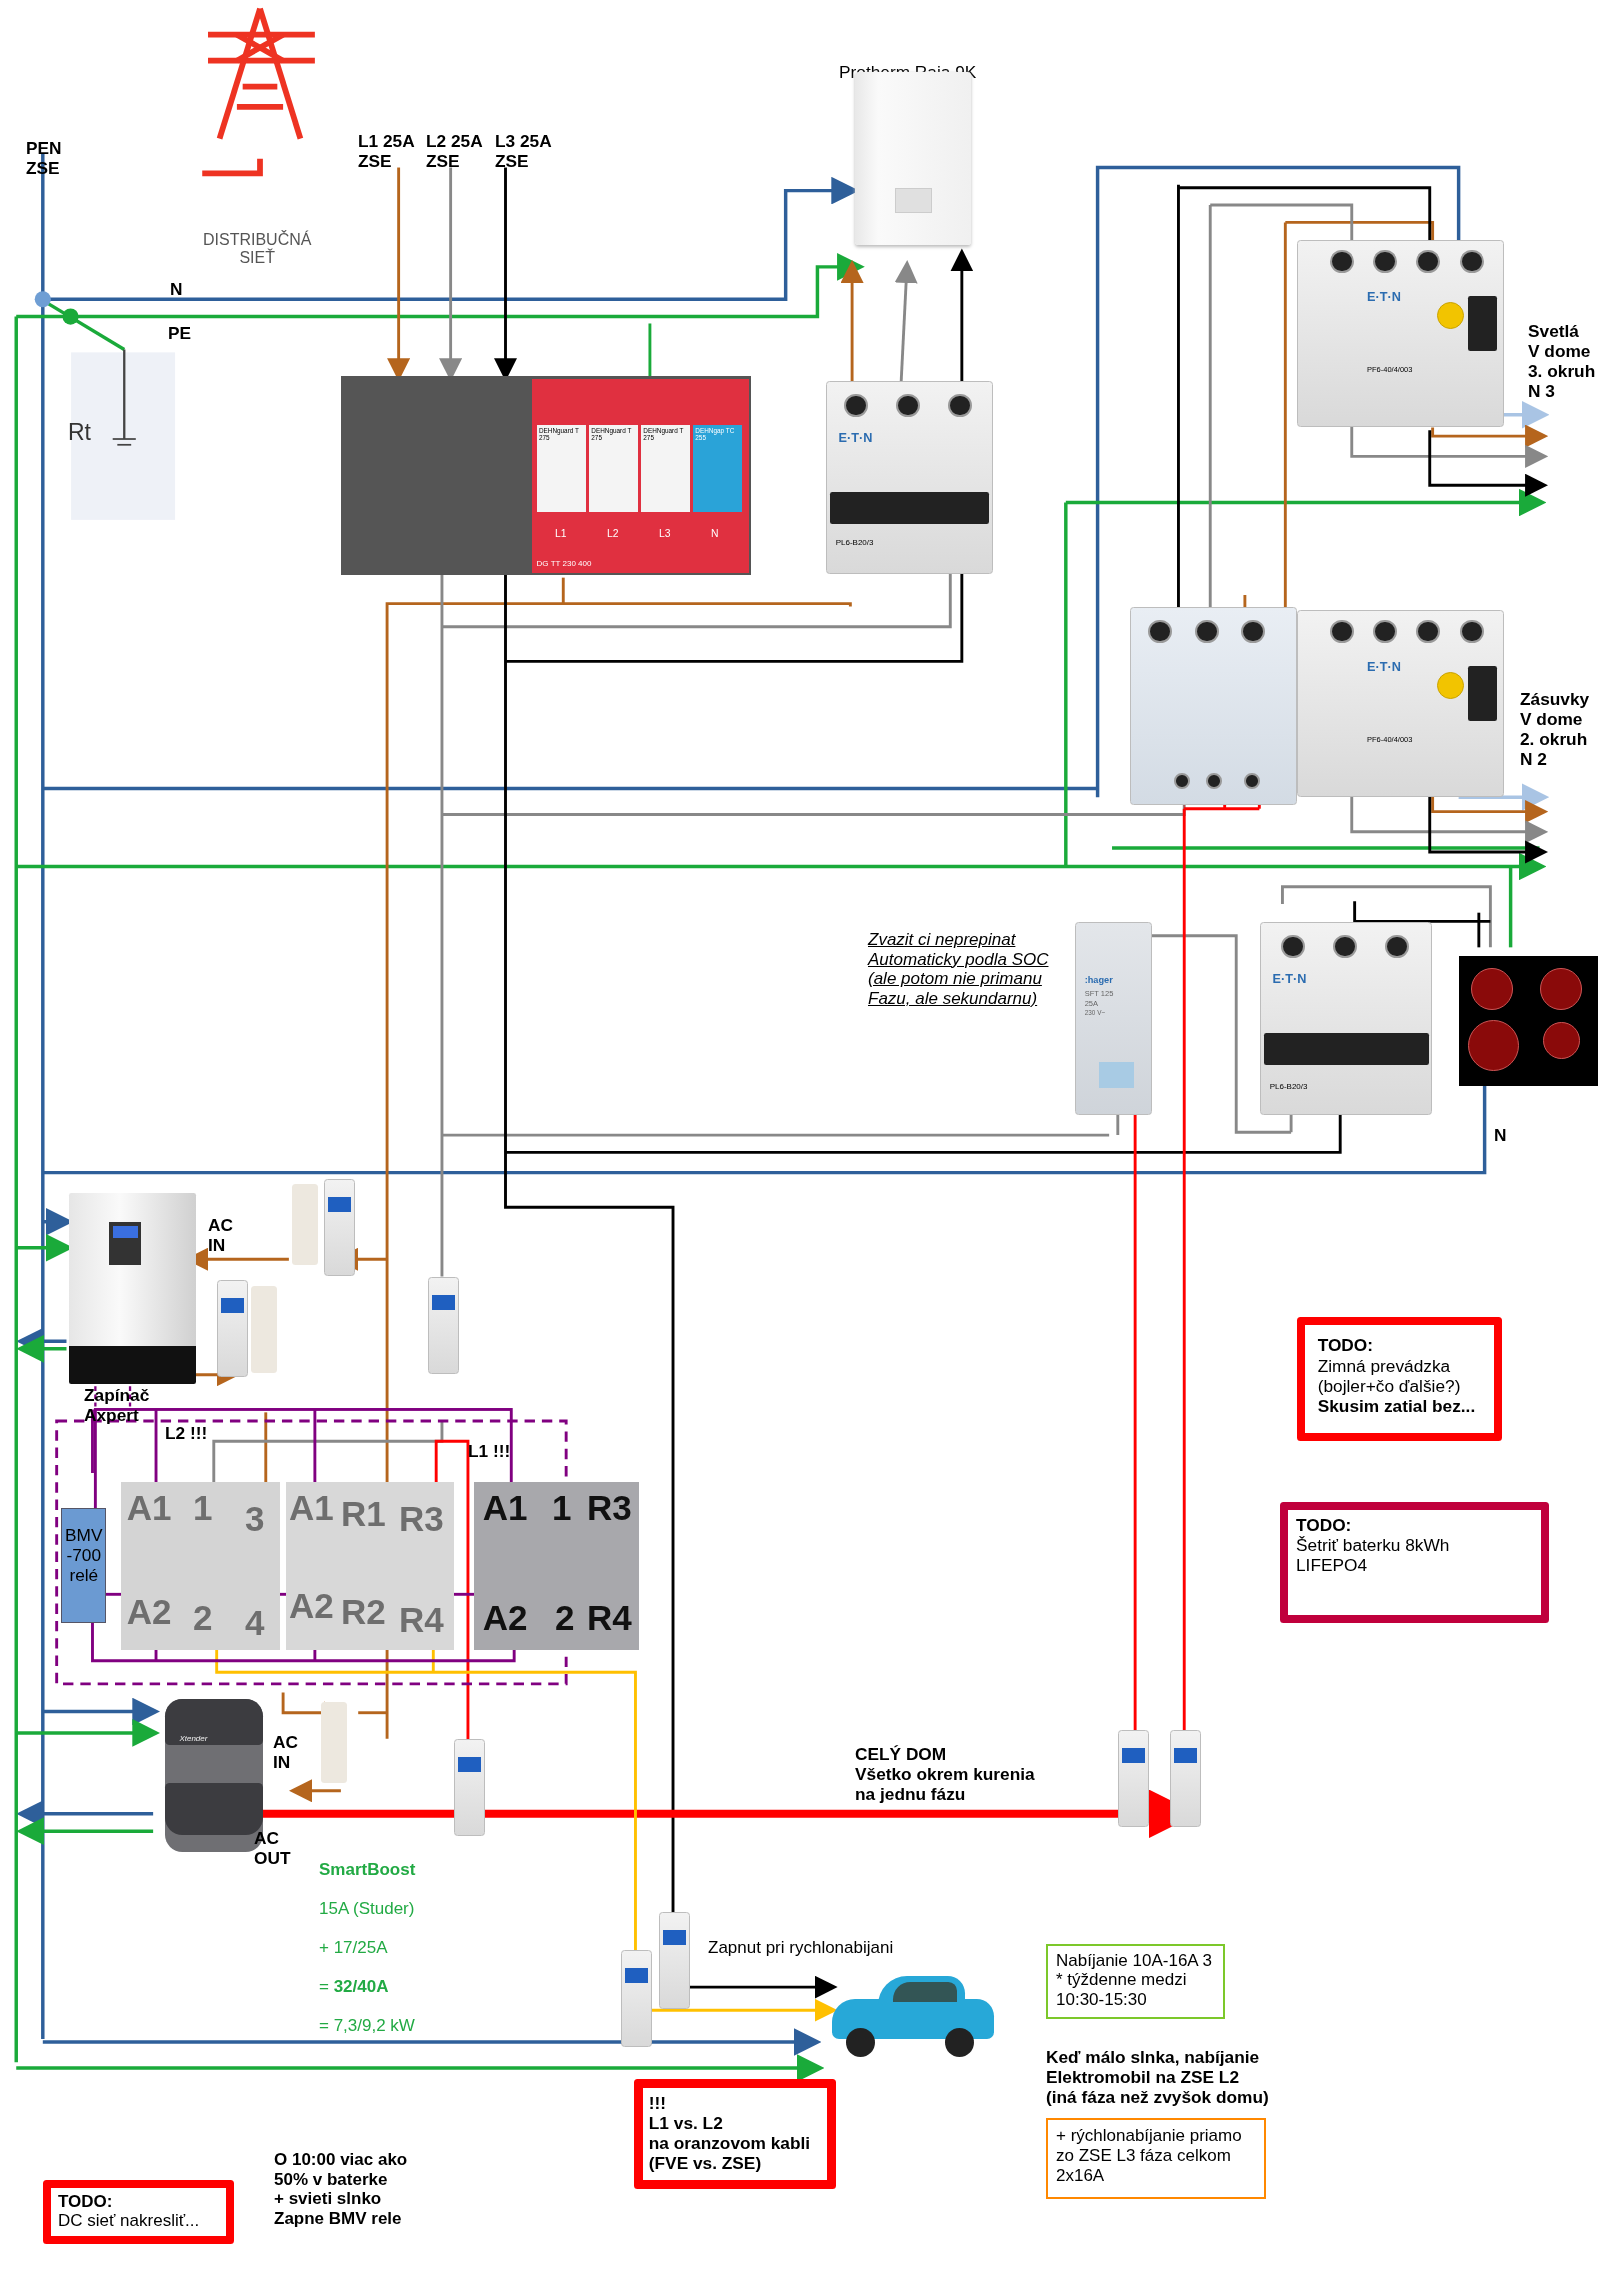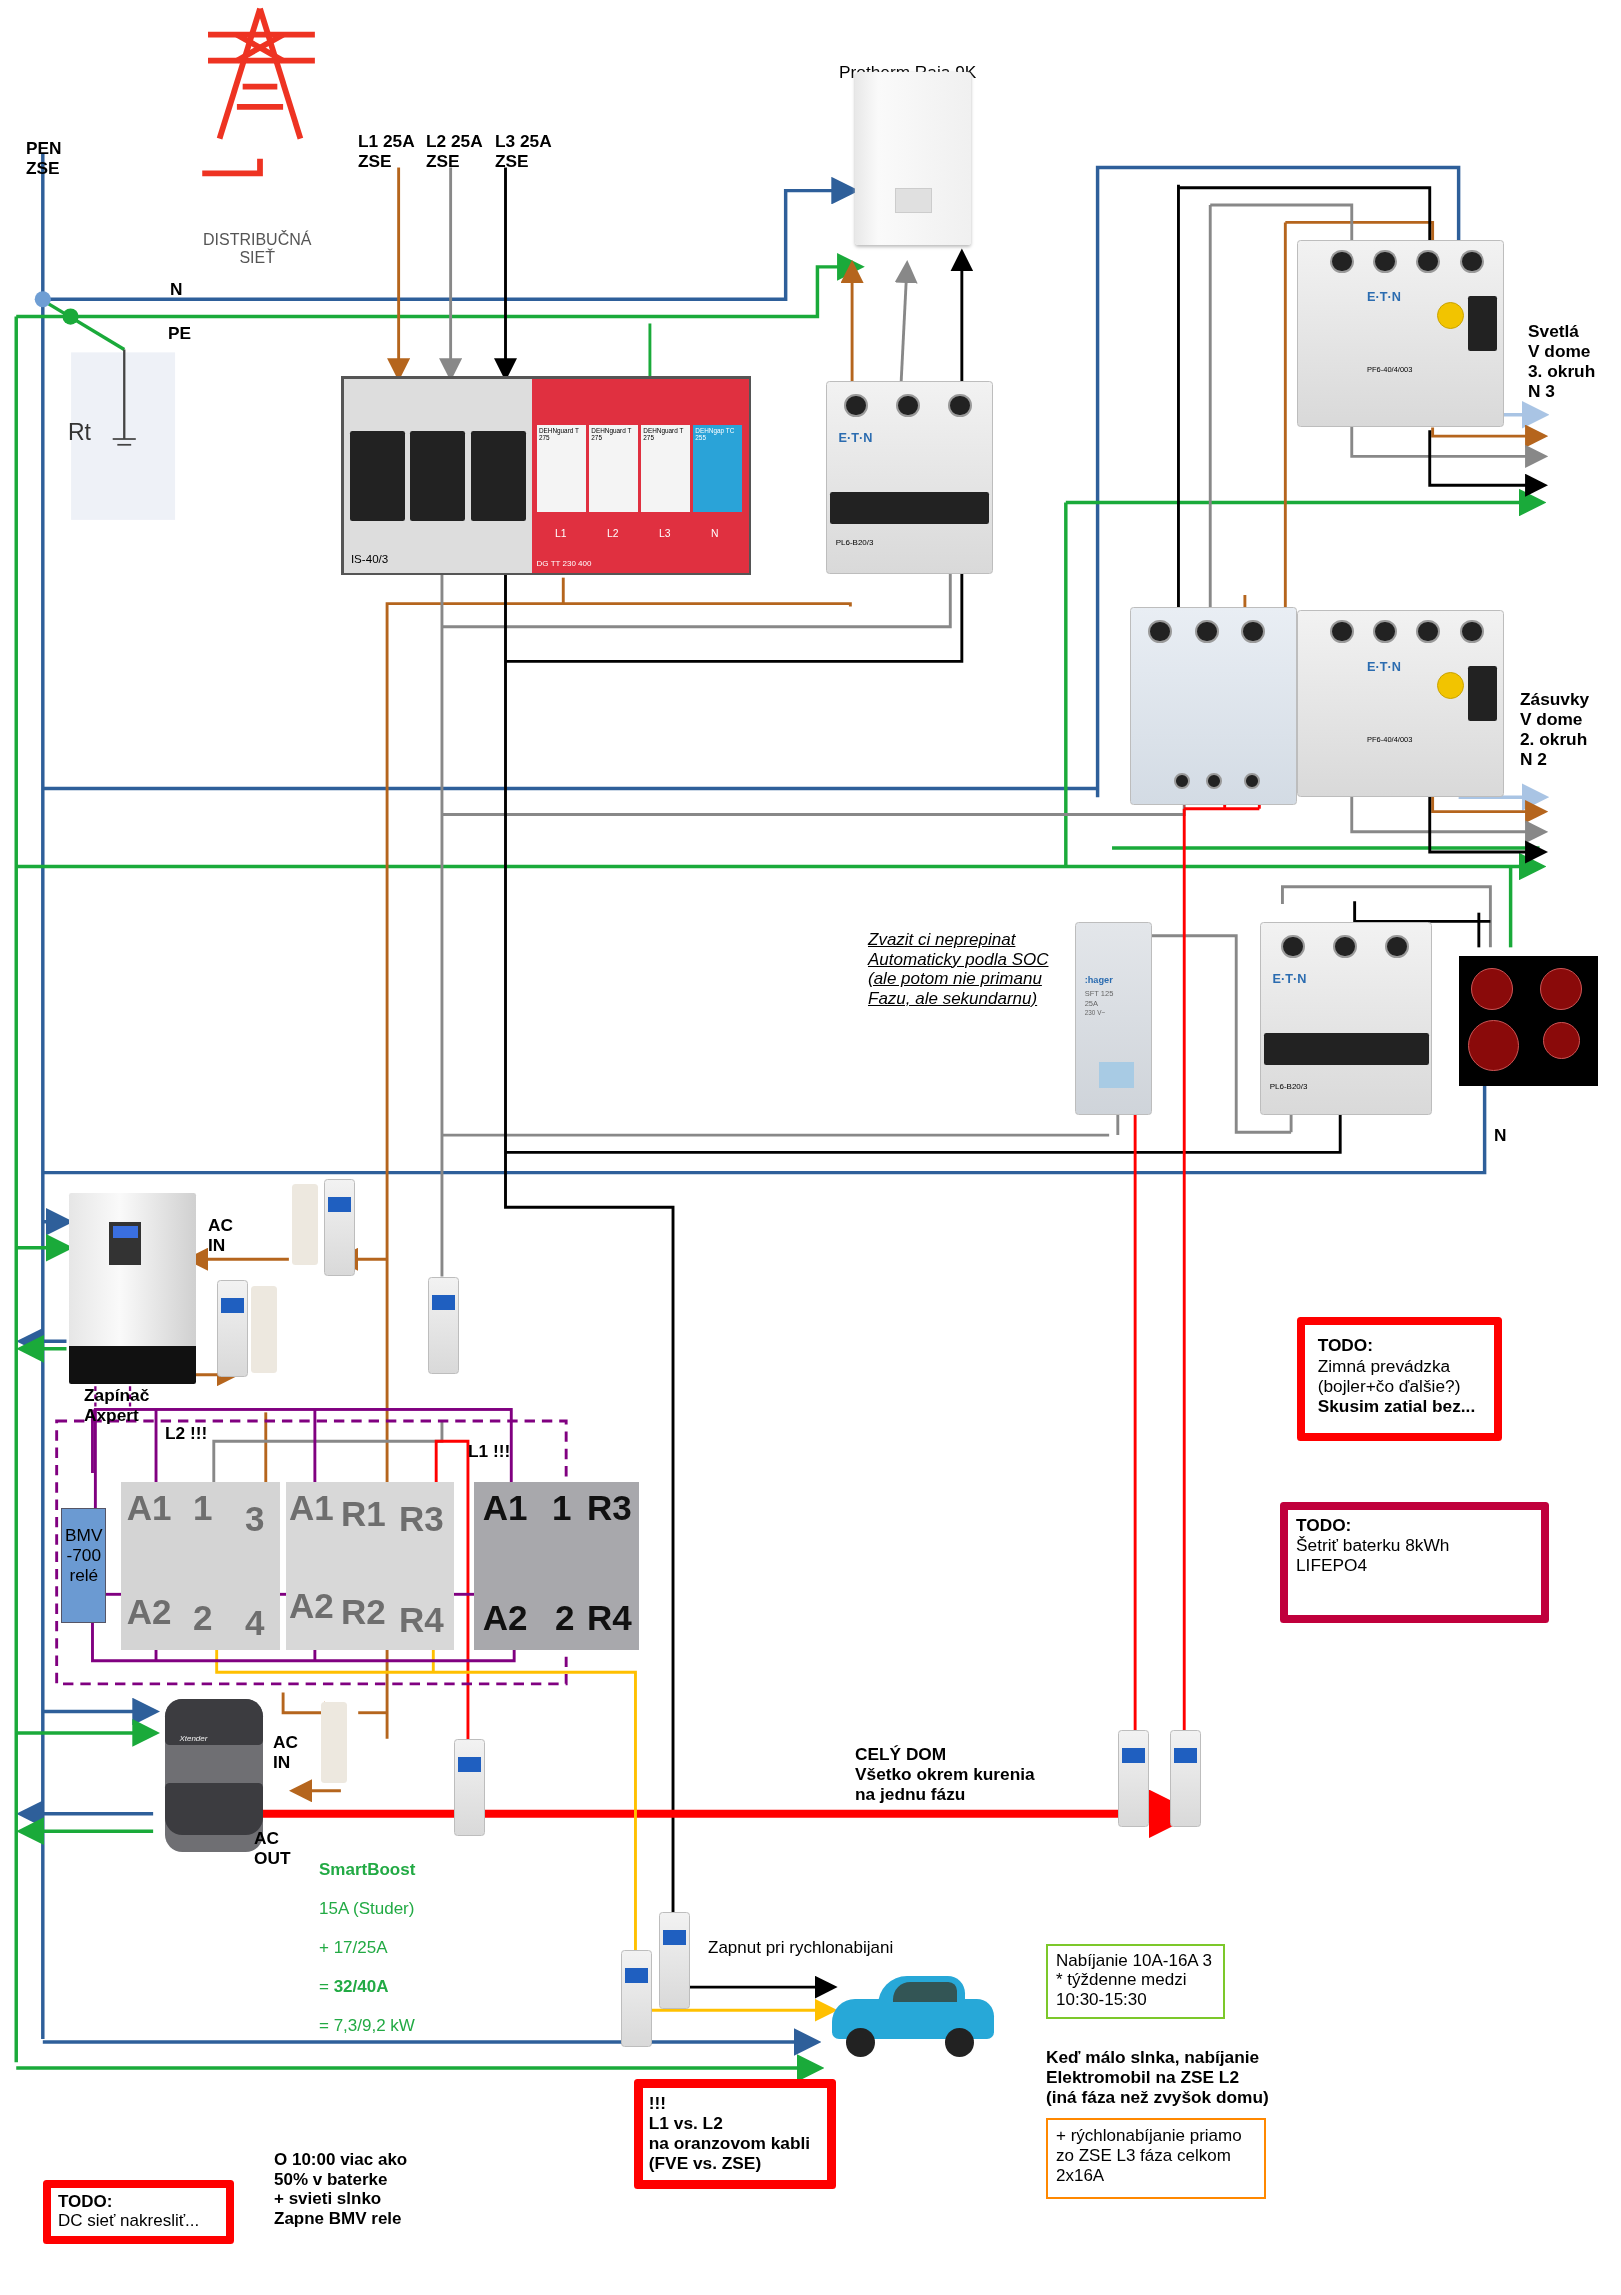--- a/index.html
+++ b/index.html
@@ -196,26 +196,20 @@
 ZSE</div>
 <div class="lbl b" style="left:495px;top:132px;font-size:17.3px;">L3 25A
 ZSE</div>
 
 <div class="lbl" style="left:839px;top:35px;font-size:17.3px;margin-top:28px;">Protherm Raja 9K</div>
 <div class="dev" style="left:855px;top:72px;width:116px;height:173px;background:linear-gradient(90deg,#e8e8e8,#fafafa 20%,#f0f0f0);box-shadow:0 1.2px 3.5px #bbb;">
   <div style="position:absolute;left:40px;top:116px;width:35px;height:23px;background:#e0e0e0;border:0.6px solid #ccc;"></div>
 </div>
 
 <div class="dev" style="left:341px;top:376px;width:410px;height:199px;background:#555;border-radius:0;">
-  <div style="position:absolute;left:2.9px;top:2.9px;width:188px;height:194px;background:#ddd;">
-    <div class="handle" style="left:5.8px;top:52px;width:55px;height:90px;"></div>
-    <div class="handle" style="left:66px;top:52px;width:55px;height:90px;"></div>
-    <div class="handle" style="left:127px;top:52px;width:55px;height:90px;"></div>
-    <div style="position:absolute;left:7px;top:173px;font-size:11.6px;">IS-40/3</div>
-  </div>
   <div style="position:absolute;left:191px;top:2.9px;width:217px;height:194px;background:#e03040;">
     <div style="position:absolute;left:4.6px;top:46px;width:49px;height:87px;background:#f4f4f4;font-size:6.4px;padding:2.3px;box-sizing:border-box;">DEHNguard T 275</div>
     <div style="position:absolute;left:57px;top:46px;width:49px;height:87px;background:#f4f4f4;font-size:6.4px;padding:2.3px;box-sizing:border-box;">DEHNguard T 275</div>
     <div style="position:absolute;left:109px;top:46px;width:49px;height:87px;background:#f4f4f4;font-size:6.4px;padding:2.3px;box-sizing:border-box;">DEHNguard T 275</div>
     <div style="position:absolute;left:161px;top:46px;width:49px;height:87px;background:#2aa3d8;color:#fff;font-size:6.4px;padding:2.3px;box-sizing:border-box;">DEHNgap TC 255</div>
     <div style="position:absolute;left:23px;top:149px;font-size:10.4px;color:#fff;">L1</div>
     <div style="position:absolute;left:75px;top:149px;font-size:10.4px;color:#fff;">L2</div>
     <div style="position:absolute;left:127px;top:149px;font-size:10.4px;color:#fff;">L3</div>
     <div style="position:absolute;left:179px;top:149px;font-size:10.4px;color:#fff;">N</div>
     <div style="position:absolute;left:4.6px;top:180px;font-size:8px;color:#fff;">DG TT 230 400</div>

